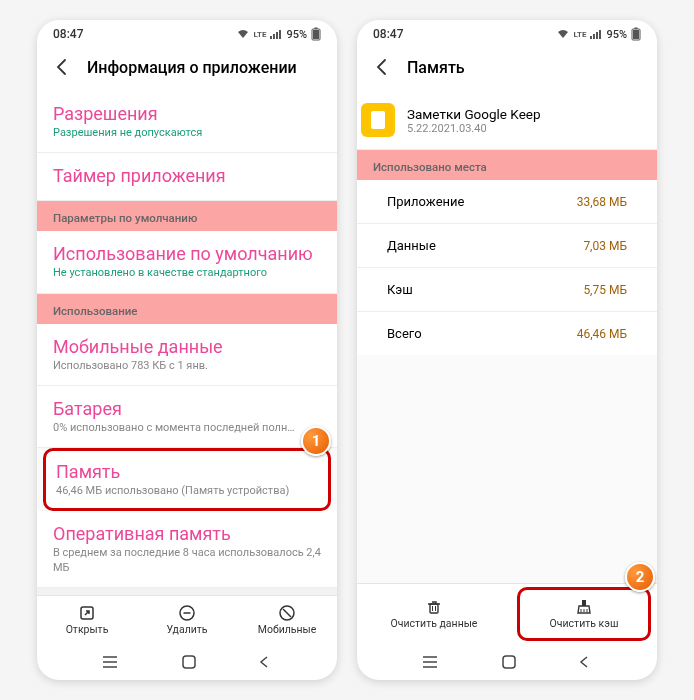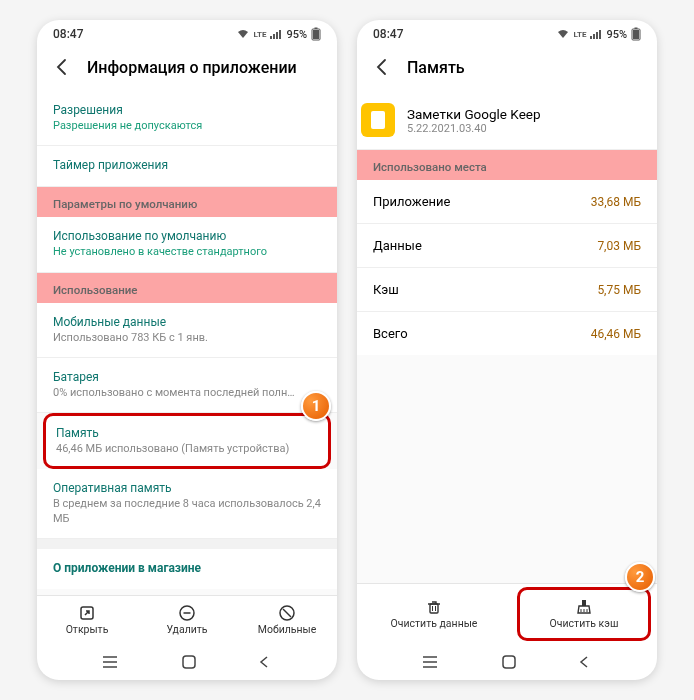--- a/index.html
+++ b/index.html
@@ -61,22 +61,22 @@
     color: #666;
     font-weight: 500;
     background: #fca5a5;
   }
   .row {
     padding: 12px 16px;
     background: #fff;
     border-bottom: 1px solid #eee;
   }
   .row-title {
-    font-size: 12px;
-    color: #0f766e;
+    font-size: 18px;
+    color: #ec4899;
     margin-bottom: 2px;
   }
   .row-sub {
     font-size: 11px;
     color: #888;
     line-height: 1.3;
   }
   .row-sub.accent { color: #1a9e7a; }
   .row.noborder { border-bottom: none; font-weight: bold; }
   .highlight {
@@ -153,21 +153,21 @@
     height: 18px;
     background: #fff;
     border-radius: 2px;
   }
   .app-name { font-size: 13.5px; color: #000; }
   .app-ver { font-size: 11px; color: #888; }
   .data-row {
     display: flex;
     justify-content: space-between;
     align-items: center;
-    padding: 14px 16px;
+    padding: 14px 30px;
     background: #fff;
     border-bottom: 1px solid #eee;
     font-size: 13px;
   }
   .data-value { color: #a16207; font-size: 12px; }
   .bottom-bar-2 {
     display: flex;
     border-top: 1px solid #e5e5e5;
     background: #fff;
     position: relative;

